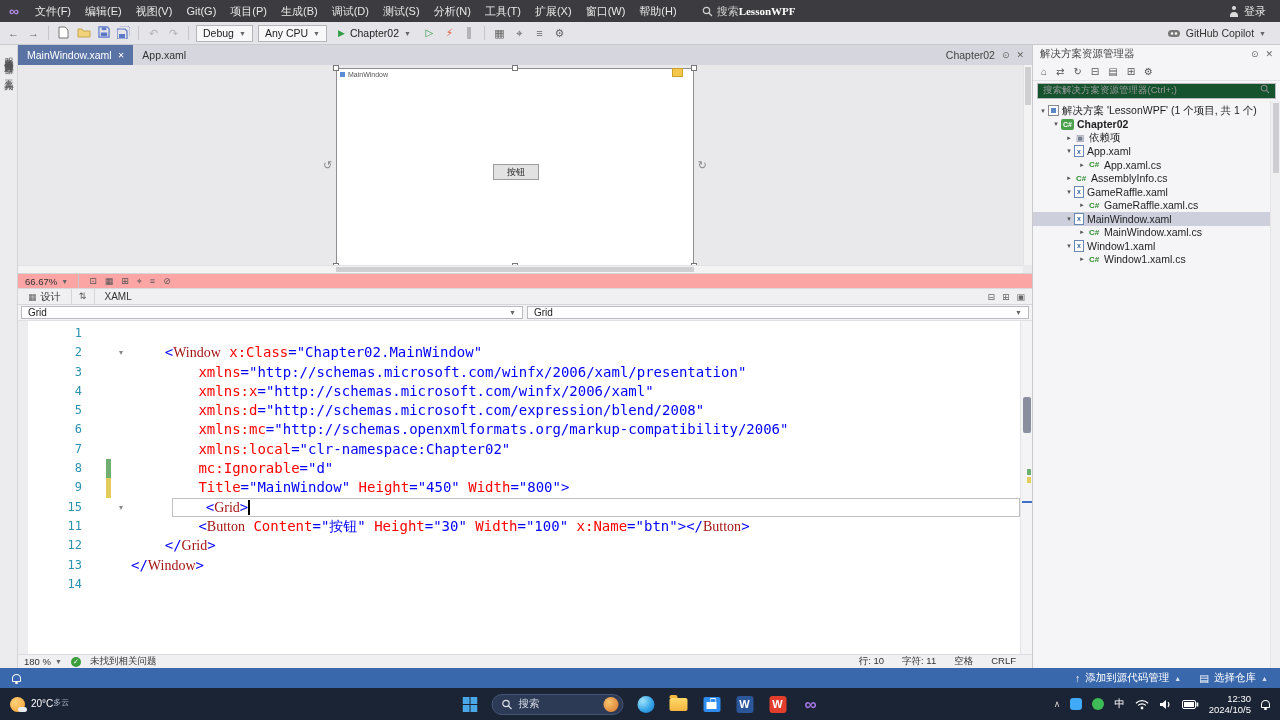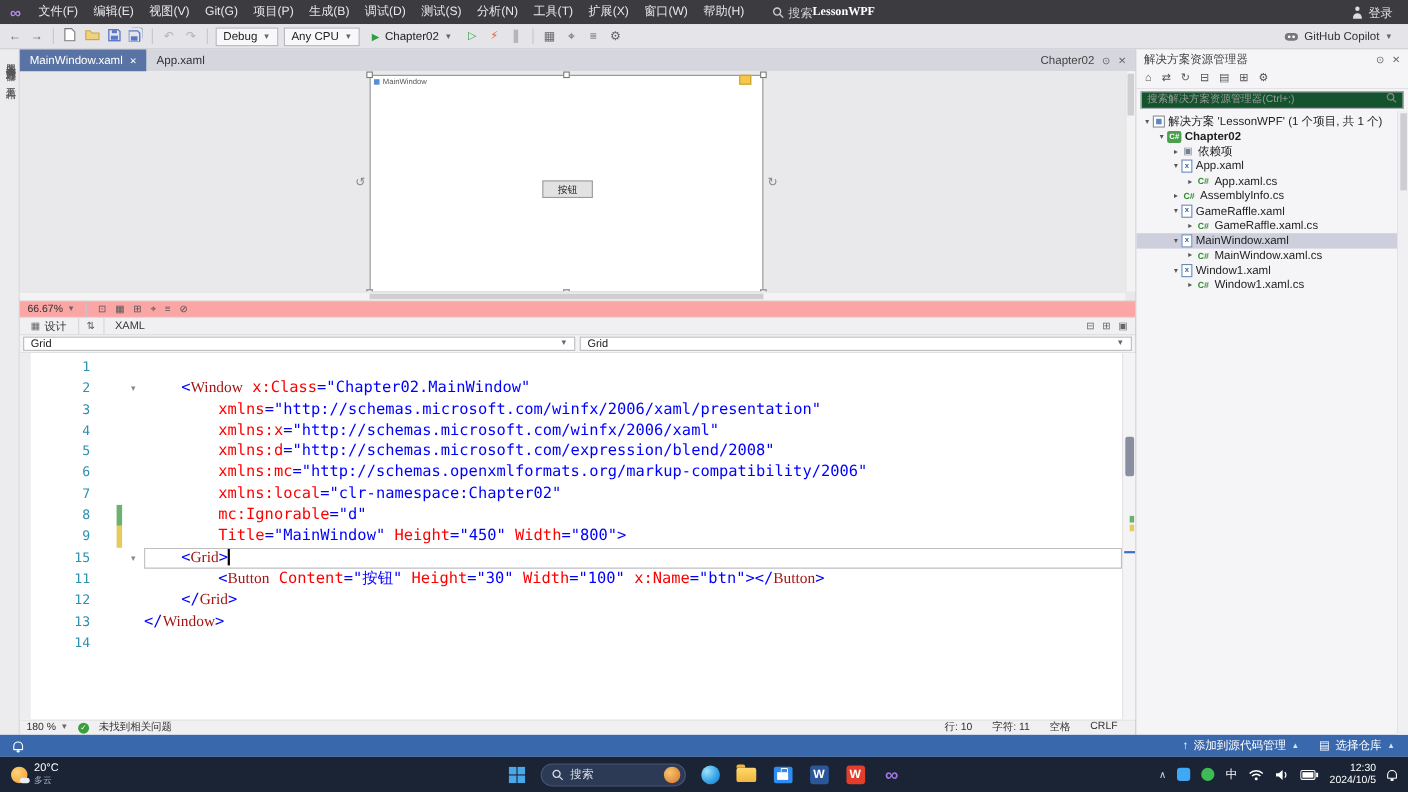--- a/index.html
+++ b/index.html
@@ -80,21 +80,21 @@
   
   .editor { flex:1 1 auto; position:relative; background:#fff; overflow:hidden; }
   .editor::before { content:""; position:absolute; left:0; top:0; bottom:0; width:10px; background:#EDEDF0; }
   .code { position:absolute; top:0; left:0; right:12px; bottom:0; padding-top:3px; }
   .cl { display:flex; height:19.3px; line-height:19.3px; padding-left:10px; }
   .cl-num { flex:0 0 70px; padding-right:16px; text-align:right; color:#2B91AF; font-size:12px; font-family:"DejaVu Sans Mono",monospace; }
   .cl-track { flex:0 0 5px; margin-left:8px; }
   .cl-track.green { background:#6FAF6F; } .cl-track.yellow { background:#E3CB5C; }
   .cl-fold { flex:0 0 20px; text-align:center; color:#888; font-size:8px; }
   .cl-code { flex:1; font-family:"DejaVu Sans Mono",monospace; font-size:14px; white-space:pre; color:#000; }
-  .cl.current .cl-code { box-shadow:inset 0 0 0 1px #BFBFC4; }
+  .cl.current .cl-code { box-shadow:inset 0 0 0 1px #BFBFC4;margin-left:41px; }
   .tk-c{color:#008000;} .tk-d{color:#0000FF;} .tk-e{color:#A31515;font-family:Liberation Serif, serif;} .tk-a{color:#FF0000;} .tk-v{color:#0000FF;} .tk-p{color:#000;}
   .caret { display:inline-block; width:1.5px; height:15px; background:#000; vertical-align:-3px; animation:blink 1s steps(1) infinite; }
   @keyframes blink { 50% { opacity:0; } }
   .ed-scroll { position:absolute; right:0; top:0; bottom:0; width:12px; background:#F4F4F6; border-left:1px solid #E3E3E6; }
   .ed-thumb { position:absolute; left:2px; width:8px; top:76px; height:36px; background:#8A8FA0; border-radius:2px; }
   .ed-mark-g { position:absolute; right:1px; width:4px; height:6px; top:148px; background:#6FAF6F; }
   .ed-mark-y { position:absolute; right:1px; width:4px; height:6px; top:156px; background:#E3CB5C; }
   .ed-mark-c { position:absolute; left:1px; width:10px; height:2px; top:180px; background:#3F6EC9; }
 
   .edstatus { flex:0 0 14px; background:#F0F0F3; border-top:1px solid #DCDCE0; display:flex; align-items:center; font-size:9.5px; color:#333; gap:9px; padding:0 16px 0 6px; }
@@ -131,21 +131,21 @@
   .sb-item { display:flex; align-items:center; gap:5px; }
   .sb-item .chev { color:#D8E2F2; }
   .bell { width:9px; height:8px; border:1px solid #fff; border-radius:5px 5px 1px 1px; position:relative; }
   .bell::after { content:""; position:absolute; left:2px; bottom:-3px; width:3px; height:2px; background:#fff; border-radius:2px; }
 
   
   .taskbar { flex:0 0 32px; background:#1B2435; position:relative; display:flex; align-items:center; color:#fff; }
   .weather { display:flex; align-items:center; gap:6px; padding-left:10px; }
   .w-icon { width:15px; height:15px; border-radius:50%; background:radial-gradient(circle at 35% 35%,#FFD27A,#F59E2E); position:relative; }
   .w-icon::after { content:""; position:absolute; right:-2px; bottom:0; width:9px; height:5px; border-radius:4px; background:#E8ECF3; }
-  .w-text { display:flex; flex-direction:column; line-height:1.2; }
+  .w-text { display:flex; flex-direction:row; line-height:1.2; }
   .w-temp { font-size:10px; } .w-desc { font-size:8px; color:#A9B3C4; }
   .tb-center { position:absolute; left:50%; top:0; bottom:0; transform:translateX(-50%); display:flex; align-items:center; gap:9px; }
   .win-btn, .tb-app { width:26px; height:26px; display:flex; align-items:center; justify-content:center; border-radius:4px; }
   .search-pill { width:132px; height:21px; border-radius:11px; background:#2C3A55; border:1px solid #455574; display:flex; align-items:center; gap:6px; padding:0 4px 0 9px; font-size:10.5px; color:#D9DEE8; }
   .pill-img { margin-left:auto; width:15px; height:15px; border-radius:50%; background:radial-gradient(circle at 35% 35%,#F7C46C,#D8722C); }
   .app-edge { width:17px; height:17px; border-radius:50%; background:radial-gradient(circle at 30% 30%,#9FE3F9,#36A6E8 55%,#1C71C9); }
   .app-explorer { width:18px; height:13px; background:linear-gradient(#FFD969,#F2B53F); border-radius:2px; position:relative; }
   .app-explorer::before { content:""; position:absolute; top:-3px; left:0; width:8px; height:3px; background:#F2B53F; border-radius:2px 2px 0 0; }
   .app-store { width:17px; height:15px; background:#2E8DEF; border-radius:2px; position:relative; }
   .app-store::before { content:""; position:absolute; left:3.5px; top:5.5px; width:10px; height:7px; background:#fff; }

